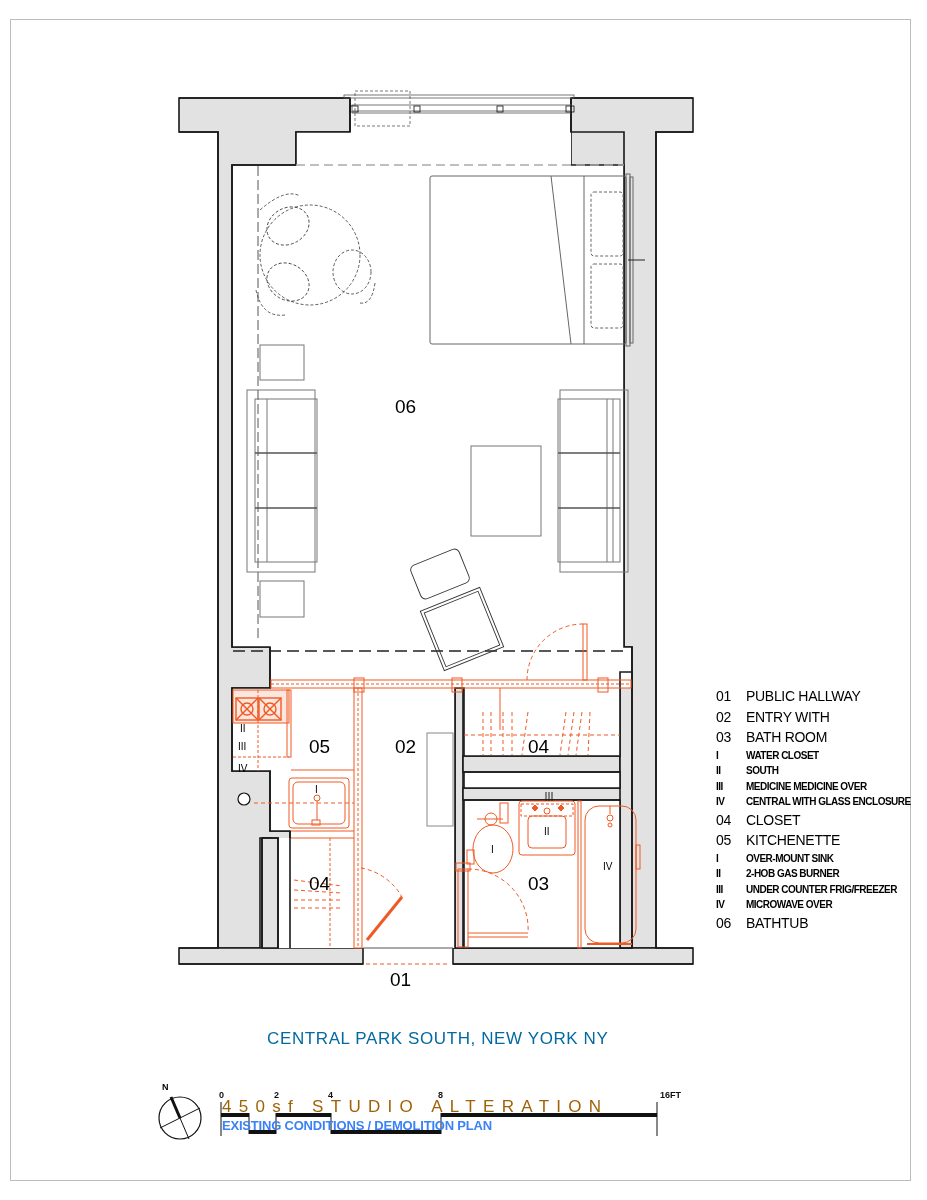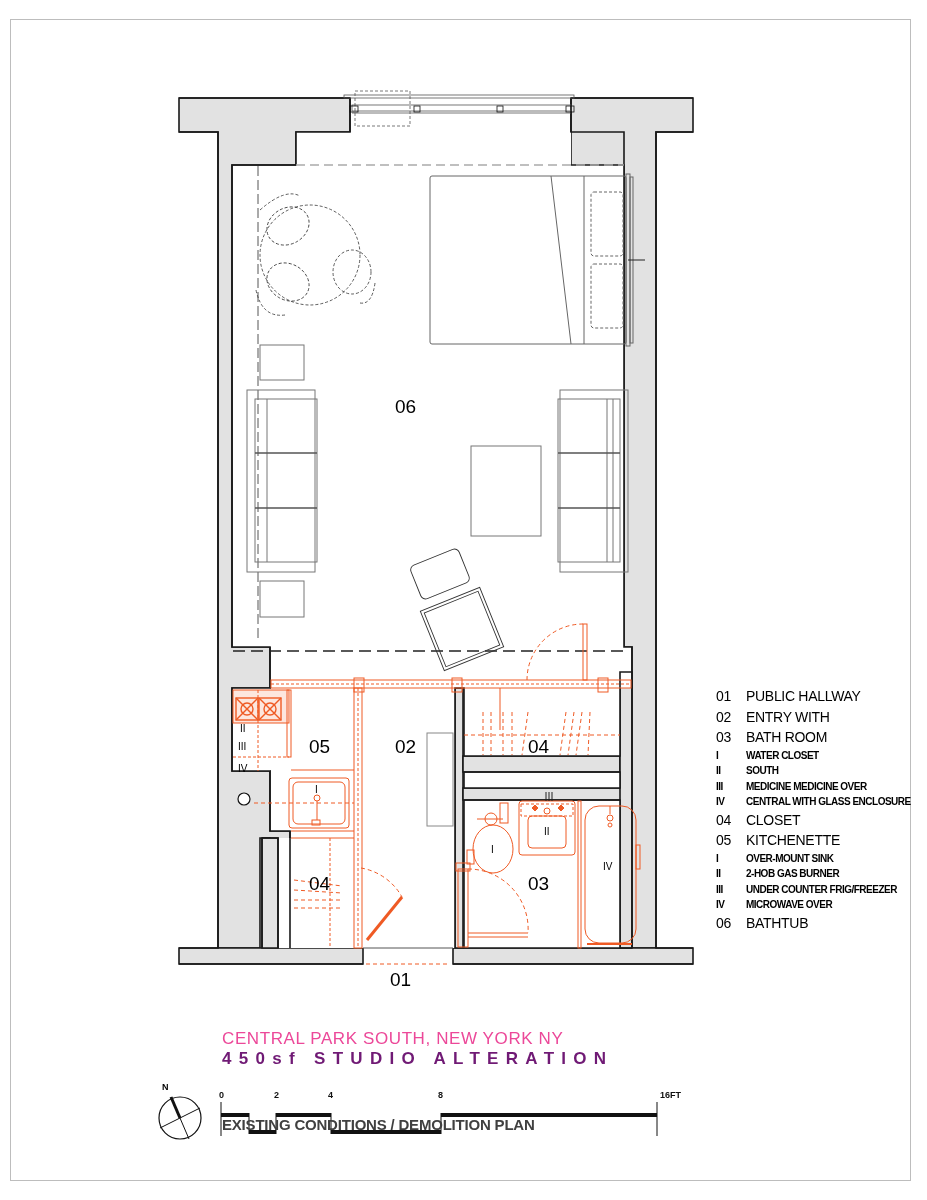--- a/index.html
+++ b/index.html
@@ -8,23 +8,23 @@
   svg.plan { position:absolute; left:0; top:0; }
   .room-label { font-family:"Liberation Sans", sans-serif; font-size:19px; fill:#000; }
   .tag { font-family:"Liberation Sans", sans-serif; font-size:10px; fill:#000; }
   .legend { position:absolute; left:716px; top:688px; font-family:"Liberation Sans", sans-serif; color:#000; }
   .legend-row { display:flex; align-items:baseline; white-space:nowrap; letter-spacing:-0.3px; }
   .legend-row.big { font-size:14px; height:20.5px; }
   .legend-row.small { font-size:10px; height:15.5px; font-weight:bold; letter-spacing:-0.5px; }
   .legend-num { width:30px; display:inline-block; }
   .legend-row.small .legend-num { width:30px; }
   .title-block { position:absolute; left:222px; top:1029px; font-family:"Liberation Sans", sans-serif; }
-  .title-line1 { font-size:17px; letter-spacing:0.6px; color:#ec4899; line-height:20px; }
-  .title-line2 { font-size:17px; letter-spacing:7.3px; color:#701a75; line-height:20px; font-weight:bold; }
-  .title-line3 { font-size:15px; color:#404040; line-height:18px; font-weight:bold; letter-spacing:-0.2px;margin-top:47px; }
+  .title-line1 { font-size:17px; letter-spacing:0.6px; color:#0369a1; line-height:20px;text-align:right; }
+  .title-line2 { font-size:17px; letter-spacing:7.3px; color:#a16207; line-height:20px; font-weight:normal;margin-top:48px; }
+  .title-line3 { font-size:13px; color:#3b82f6; line-height:18px; font-weight:bold; letter-spacing:-0.2px; }
   .scale-tick { position:absolute; font-size:9px; font-weight:bold; font-family:"Liberation Sans", sans-serif; top:1090px; color:#111; }
   .north { position:absolute; left:162px; top:1082px; font-size:9px; font-weight:bold; font-family:"Liberation Sans", sans-serif; }
 </style>
 </head>
 <body>
 
 <div class="sheet-border"></div>
 
 <svg class="plan" width="927" height="1200" viewBox="0 0 927 1200">
 

